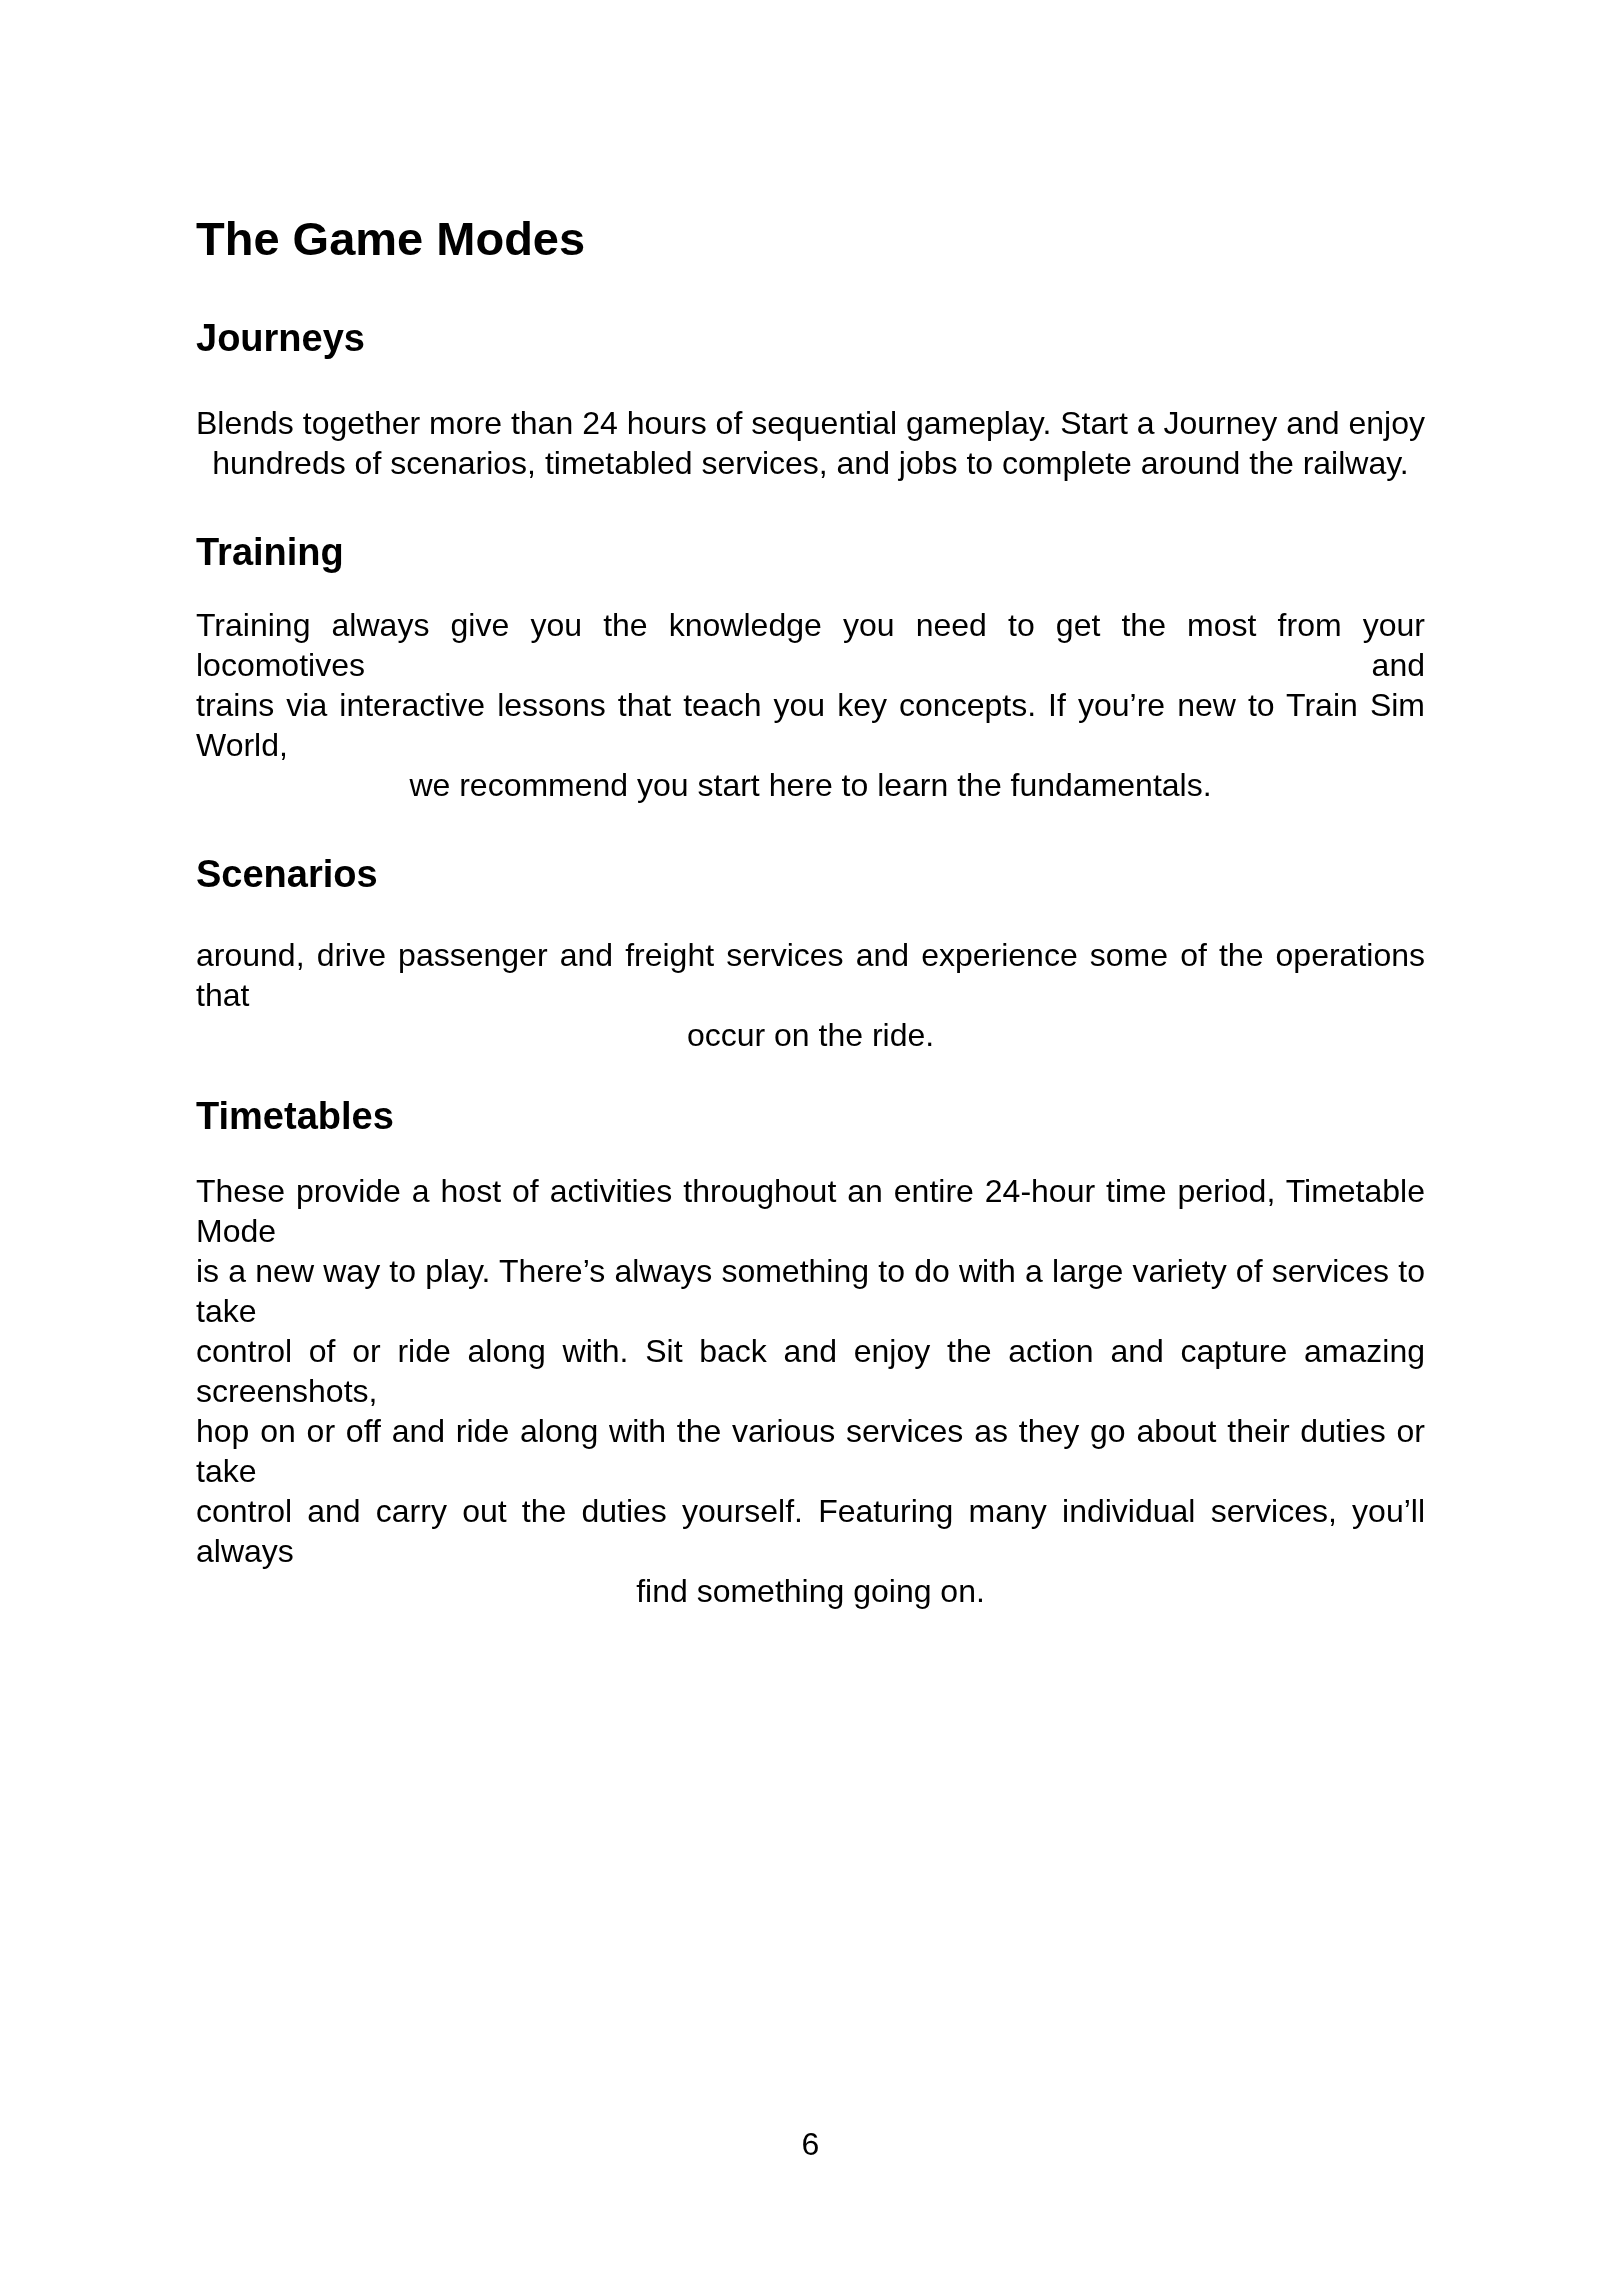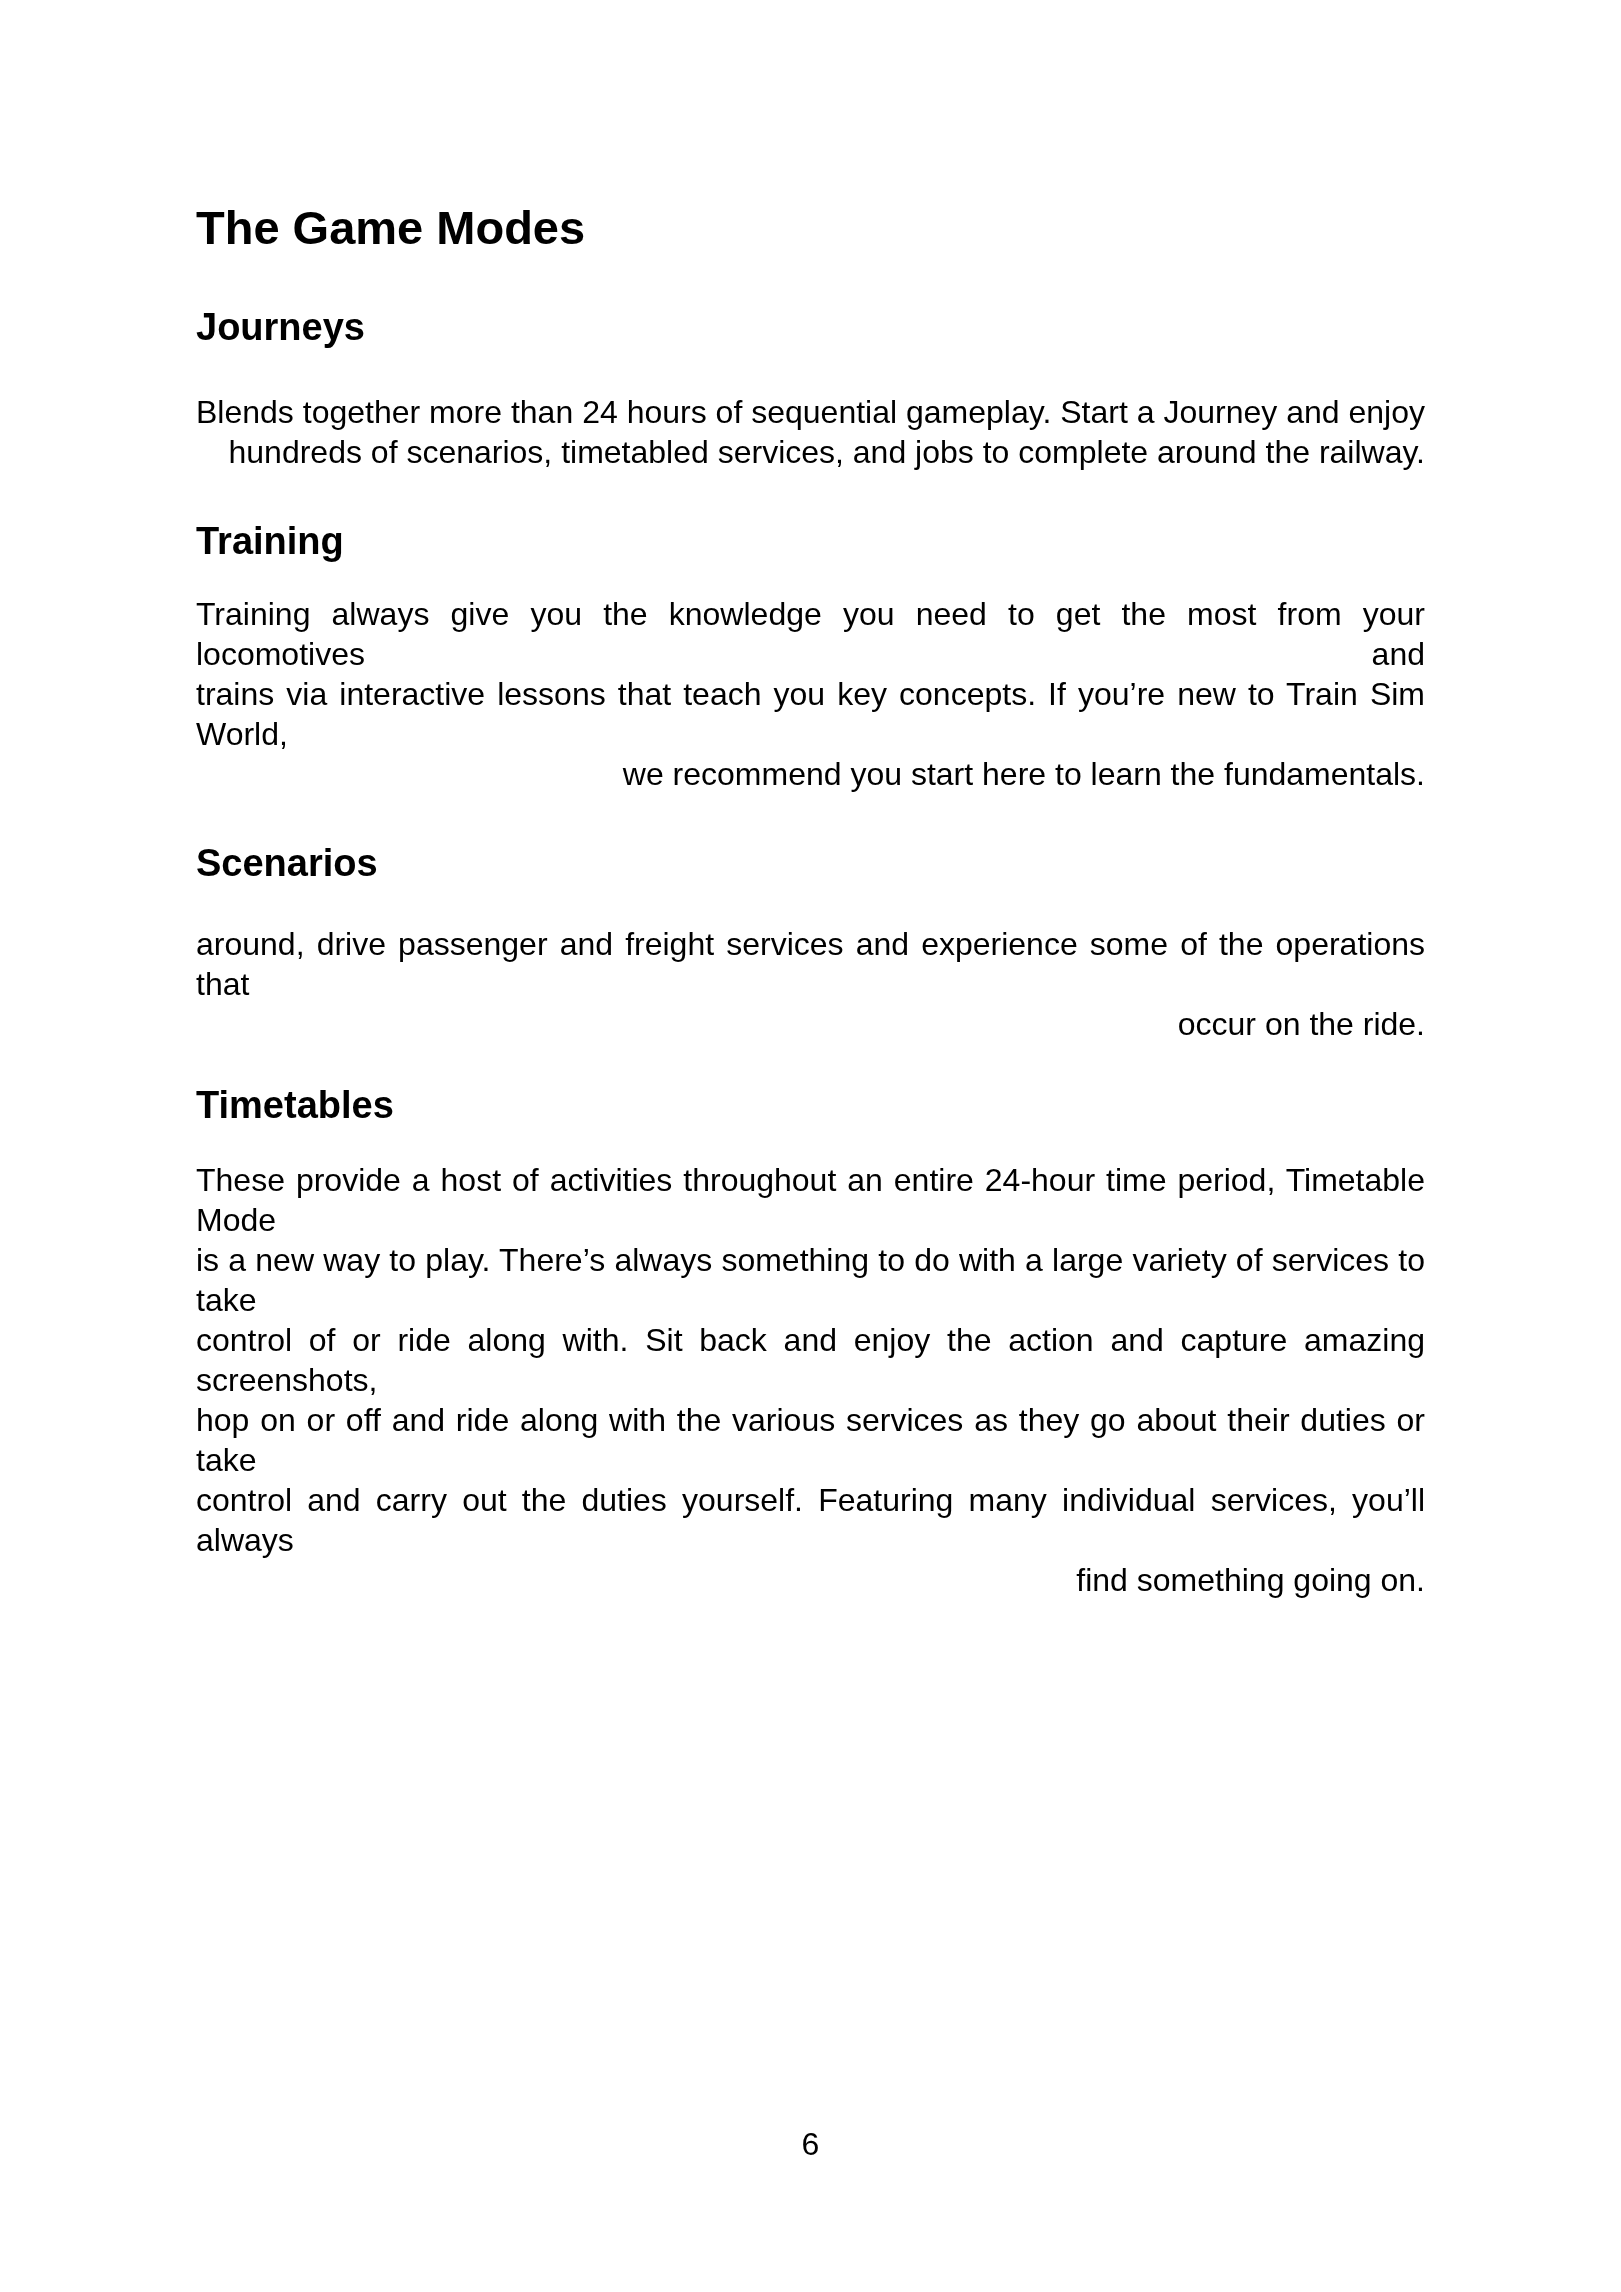--- a/index.html
+++ b/index.html
@@ -10,21 +10,21 @@
   body {
     width: 1621px;
     height: 2293px;
     position: relative;
     overflow: hidden;
     color: #000000;
     font-family: "Liberation Sans", "DejaVu Sans", sans-serif;
   }
   .content {
     position: absolute;
-    top: 5px;
+    top: 16px;
     left: 196px;
     width: 1229px;
   }
   h1.doc-title {
     font-size: 47px;
     line-height: 57px;
     font-weight: bold;
     margin: 194px 0 0 0;
   }
   h2.section-heading {
@@ -42,21 +42,21 @@
   }
   .paragraph.journeys   { margin-top: 43px; }
   .paragraph.training   { margin-top: 31px; }
   .paragraph.scenarios  { margin-top: 39px; }
   .paragraph.timetables { margin-top: 33px; }
   .line {
     text-align: justify;
     text-align-last: justify;
   }
   .line-last {
-    text-align: right;
+    text-align: center;
   }
   .page-number {
     position: absolute;
     top: 2124px;
     left: 0;
     width: 1621px;
     text-align: center;
     font-size: 32px;
     line-height: 40px;
   }

